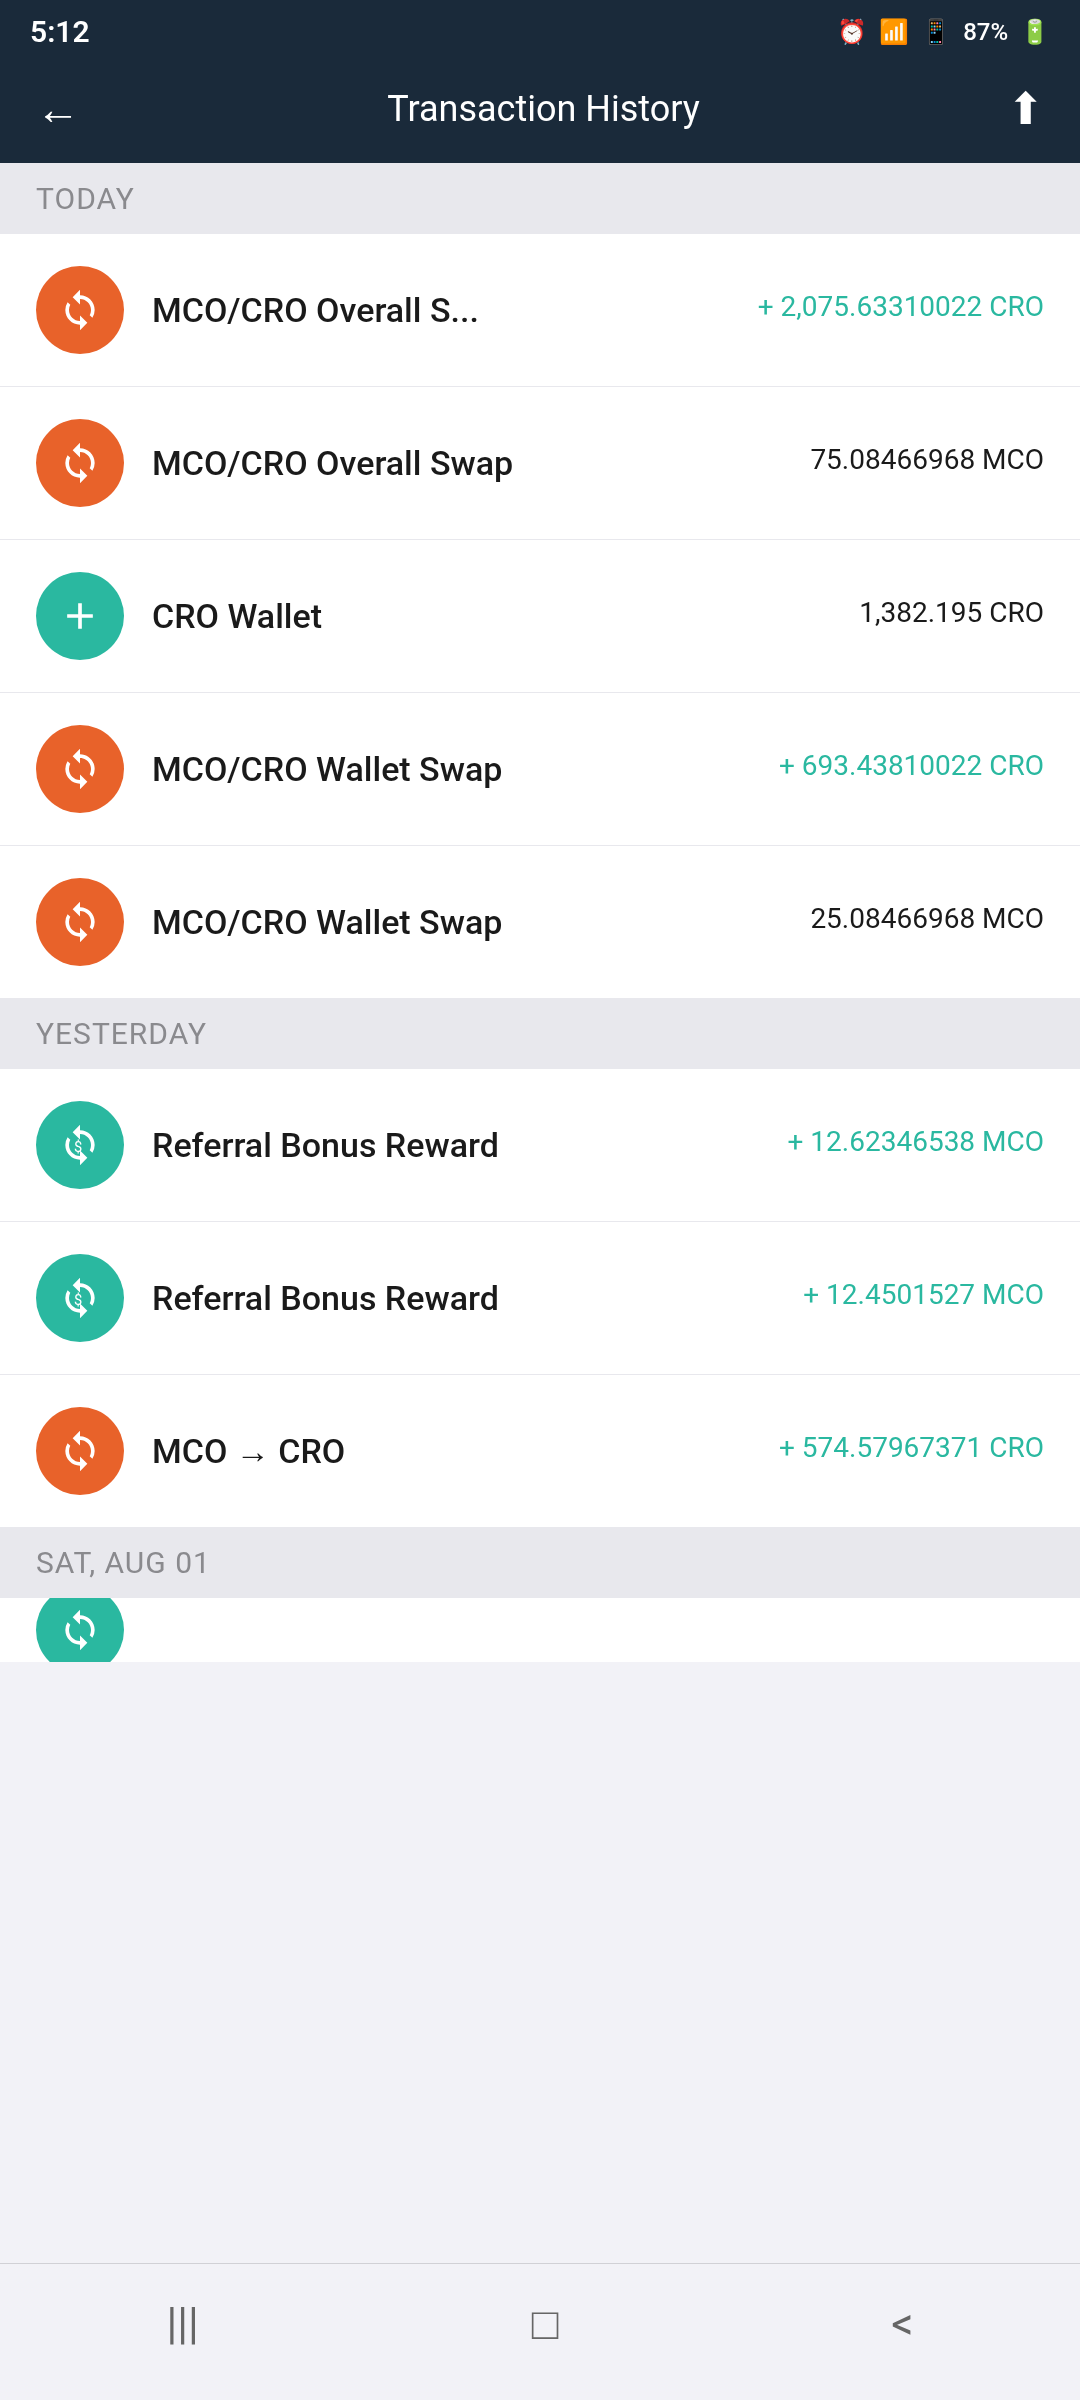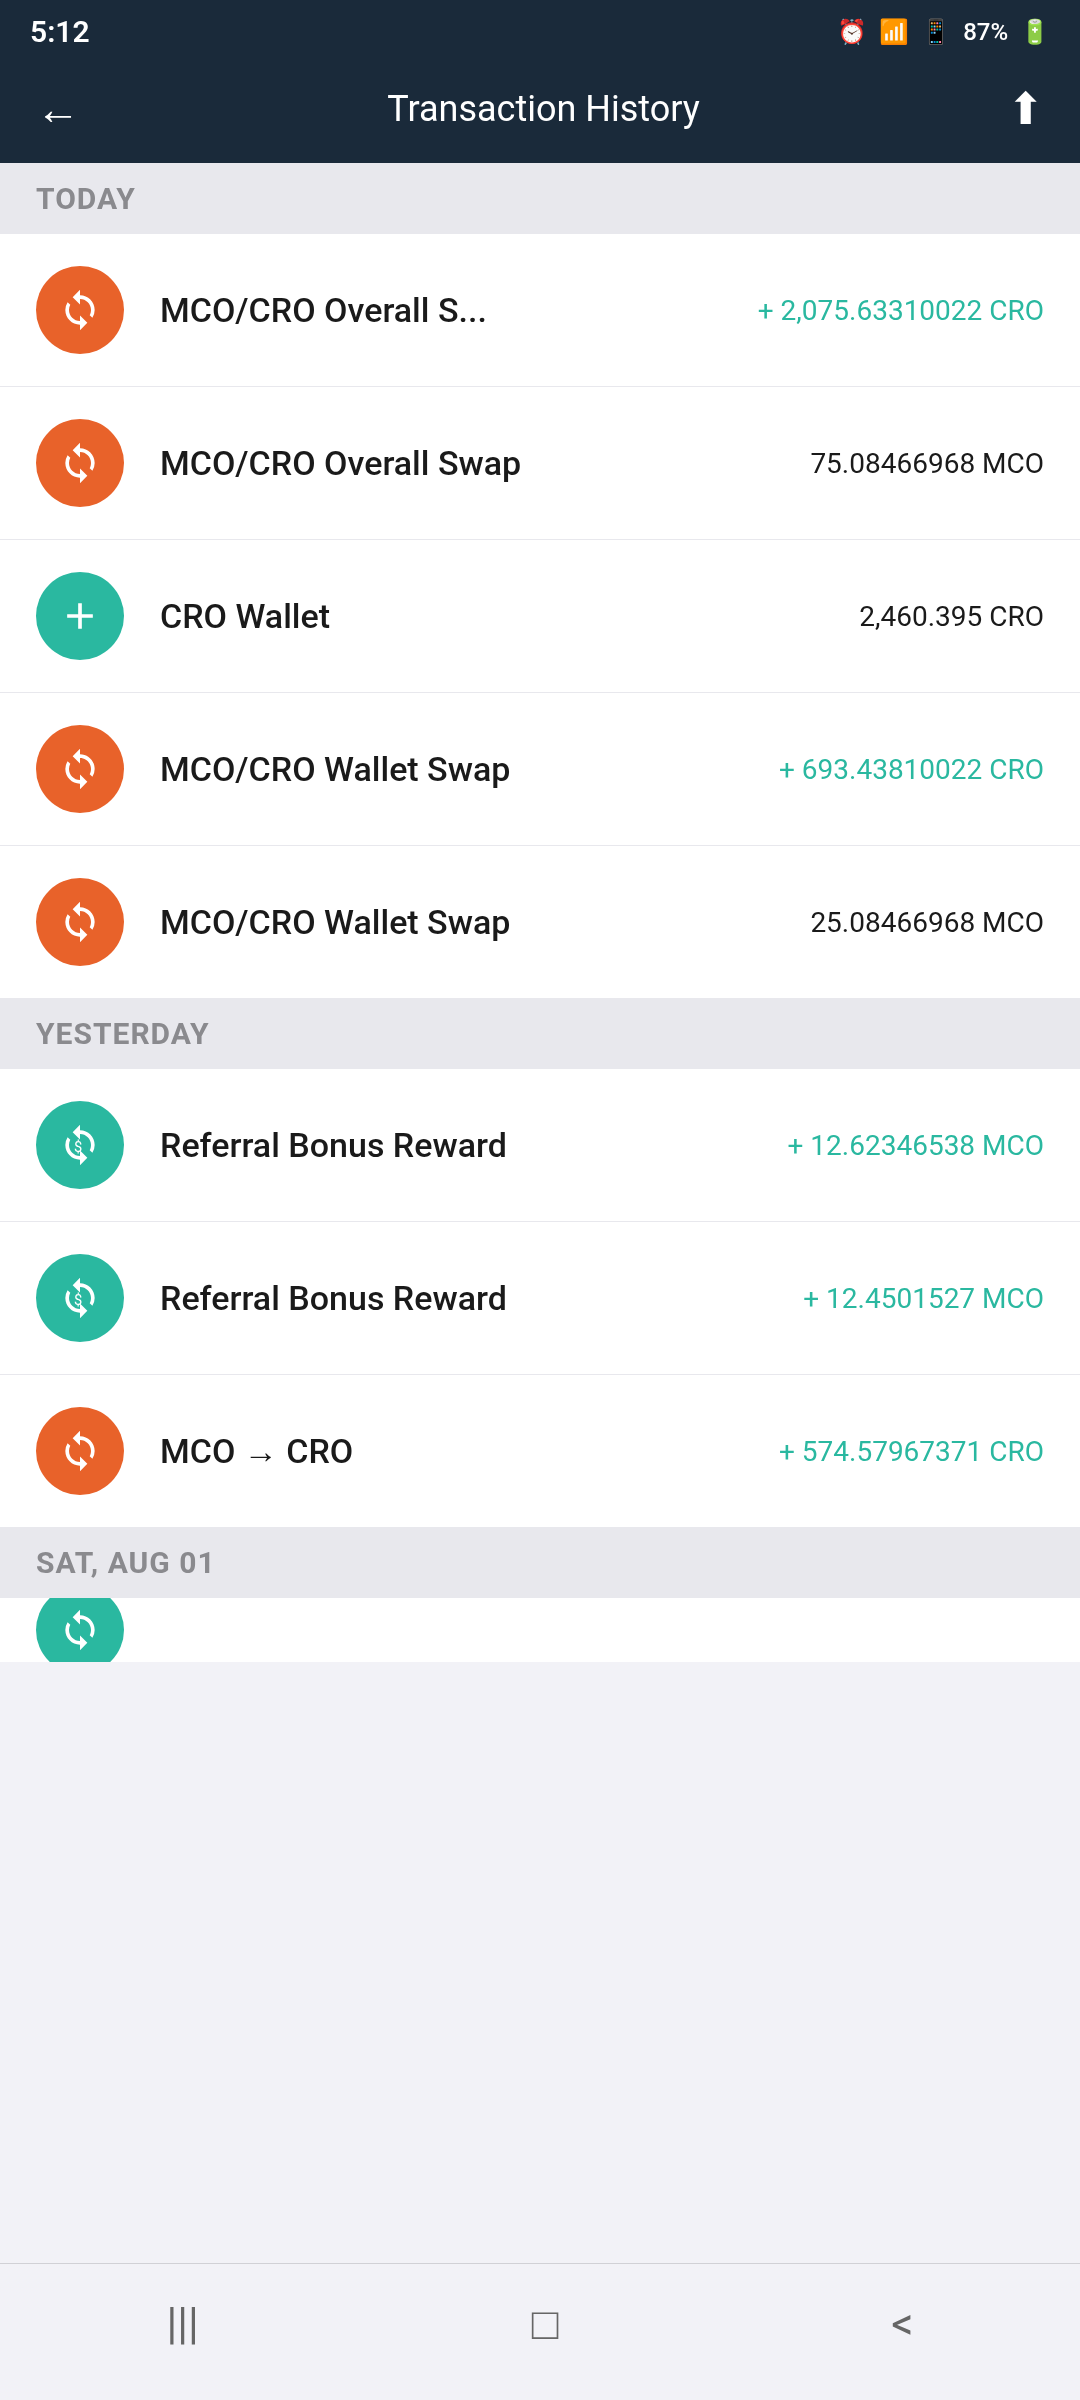--- a/index.html
+++ b/index.html
@@ -62,21 +62,21 @@
       color: white;
       font-size: 44px;
       cursor: pointer;
     }
 
     
     .section-header {
       background: #e8e8ed;
       padding: 18px 36px;
       font-size: 30px;
-      font-weight: 700;
+      font-weight: 400;
       color: #8a8a8e;
       letter-spacing: 1px;
       text-transform: uppercase;
     }
 
     
     .transaction-list {
       background: white;
     }
 
@@ -104,23 +104,22 @@
       font-size: 36px;
       color: white;
     }
 
     .tx-icon.orange { background: #e8622a; }
     .tx-icon.teal { background: #2ab8a0; }
 
     .tx-details {
       flex: 1;
       display: flex;
-      align-items: center;
+      align-items: flex-start;
       justify-content: space-between;
-      margin-left: 8px;
     }
 
     .tx-name {
       font-size: 34px;
       font-weight: 500;
       color: #1a1a1a;
     }
 
     .tx-amount {
       font-size: 28px;
@@ -201,21 +200,21 @@
         </div>
       </div>
       <div class="transaction-item">
         <div class="tx-icon teal">
           <svg width="44" height="44" viewBox="0 0 24 24" fill="white">
             <path d="M19 13h-6v6h-2v-6H5v-2h6V5h2v6h6v2z"></path>
           </svg>
         </div>
         <div class="tx-details">
           <span class="tx-name">CRO Wallet</span>
-          <span class="tx-amount ">2,460.395 CRO</span>
+          <span class="tx-amount ">1,382.195 CRO</span>
         </div>
       </div>
       <div class="transaction-item">
         <div class="tx-icon orange">
           <svg width="44" height="44" viewBox="0 0 24 24" fill="white">
             <path d="M12 4V1L8 5l4 4V6c3.31 0 6 2.69 6 6 0 1.01-.25 1.97-.7 2.8l1.46 1.46A7.93 7.93 0 0 0 20 12c0-4.42-3.58-8-8-8zm0 14c-3.31 0-6-2.69-6-6 0-1.01.25-1.97.7-2.8L5.24 7.74A7.93 7.93 0 0 0 4 12c0 4.42 3.58 8 8 8v3l4-4-4-4v3z"></path>
           </svg>
         </div>
         <div class="tx-details">
           <span class="tx-name">MCO/CRO Wallet Swap</span>

